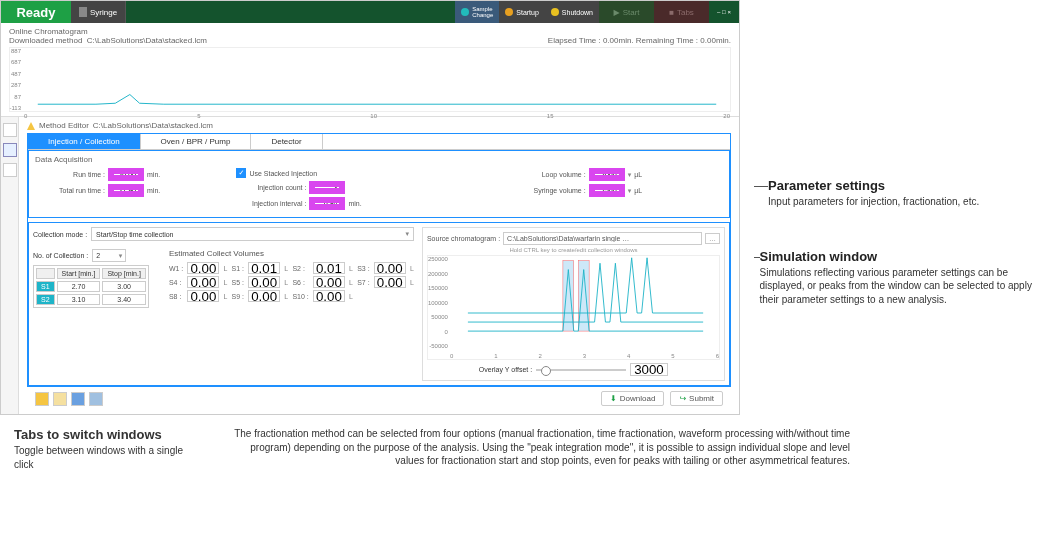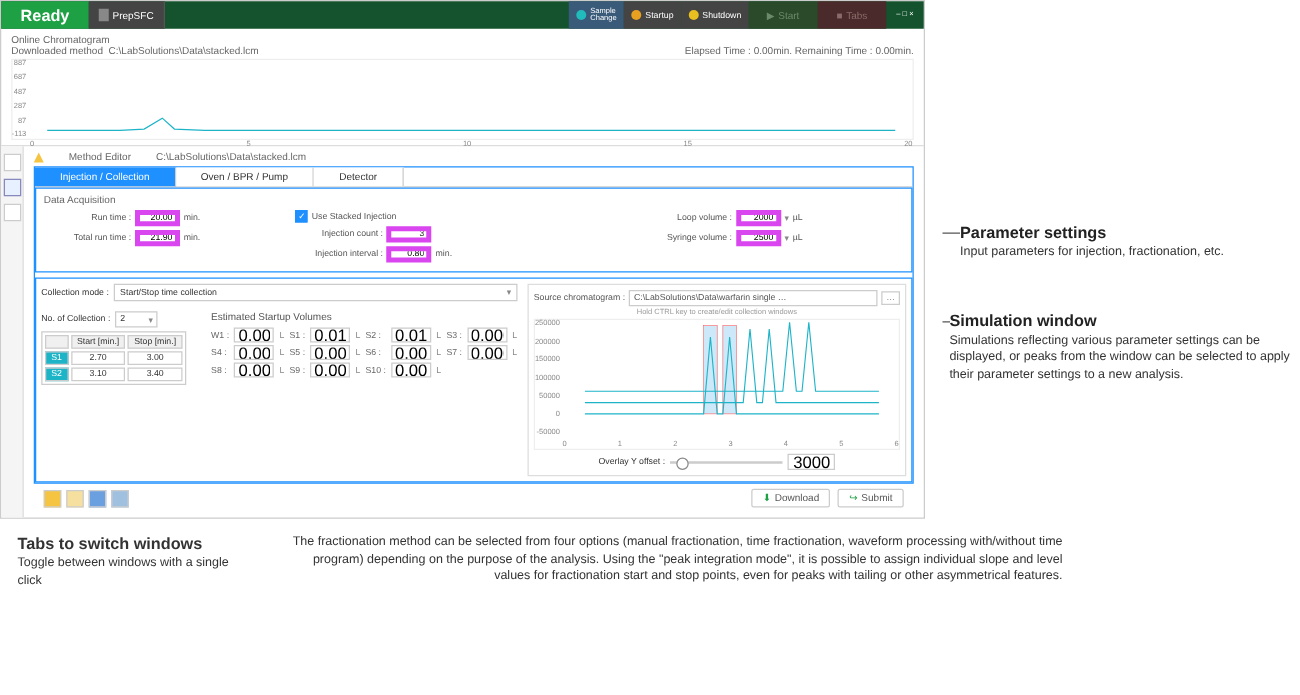--- a/index.html
+++ b/index.html
@@ -21,32 +21,32 @@
 .chrom { padding: 4px 8px; border-bottom: 1px solid #ddd; }
 .chrom-head { font-size: 8px; color: #666; display: flex; justify-content: space-between; }
 .chrom-plot { height: 65px; position: relative; border: 1px solid #eee; margin-top: 2px; }
 .yaxis { position: absolute; left: -3px; top: 0; bottom: 0; display: flex; flex-direction: column; justify-content: space-between; font-size: 6px; color: #888; text-align: right; width: 14px; }
 .xaxis { position: absolute; left: 14px; right: 0; bottom: -8px; display: flex; justify-content: space-between; font-size: 6px; color: #888; }
 .body { display: flex; }
 .sidetabs { width: 18px; background: #f5f5f5; border-right: 1px solid #ddd; display: flex; flex-direction: column; align-items: center; padding-top: 6px; gap: 6px; }
 .stab { width: 14px; height: 14px; border: 1px solid #ccc; background: #fff; }
 .stab.active { background: #e6f0ff; border-color: #88b; }
 .main { flex: 1; padding: 4px 8px; }
-.me-head { display: flex; align-items: center; font-size: 8px; color: #666; gap: 20px; margin-bottom: 3px; }
+.me-head { display: flex; align-items: center; font-size: 8px; color: #666; gap: 4px; margin-bottom: 3px; }
 .flask { width: 0; height: 0; border-left: 4px solid transparent; border-right: 4px solid transparent; border-bottom: 8px solid #f5c542; }
 .me-box { border: 1px solid #1e90ff; }
 .tabs { display: flex; border-bottom: 1px solid #ccc; }
 .tab { padding: 3px 20px; font-size: 8px; background: #fff; border-right: 1px solid #ccc; cursor: pointer; }
 .tab.active { background: #1e90ff; color: #fff; }
 .params { border: 1px solid #1e90ff; padding: 4px 6px; display: flex; gap: 20px; }
 .pgroup { flex: 1; }
 .pgtitle { font-size: 8px; color: #666; margin-bottom: 4px; }
 .prow { display: flex; align-items: center; gap: 3px; margin-bottom: 3px; font-size: 7px; color: #555; }
 .plabel { text-align: right; width: 70px; }
-.pinput { width: 36px; height: 13px; border: 4px solid #d946ef; text-align: right; padding: 0 2px; font-size: 7px; }
+.pinput { width: 36px; height: 13px; border: 6px solid #d946ef; text-align: right; padding: 0 2px; font-size: 7px; }
 .punit { width: 26px; }
 .chk { width: 10px; height: 10px; border: 1px solid #1e90ff; background: #1e90ff; color: #fff; display: inline-flex; align-items: center; justify-content: center; font-size: 7px; }
 .lower { display: flex; gap: 8px; margin-top: 4px; border: 1px solid #1e90ff; padding: 4px; }
 .left { flex: 1.3; }
 .right { flex: 1; border: 1px solid #ddd; padding: 4px; background: #fff; }
 .cmrow { display: flex; align-items: center; gap: 4px; font-size: 7px; margin-bottom: 8px; }
 .cmsel { flex: 1; height: 14px; border: 1px solid #ccc; padding: 0 4px; display: flex; align-items: center; justify-content: space-between; }
 .noc { display: flex; align-items: center; gap: 4px; font-size: 7px; }
 .nocsel { width: 34px; height: 13px; border: 1px solid #ccc; padding: 0 3px; display: flex; align-items: center; justify-content: space-between; }
 .colltbl { margin-top: 3px; border: 1px solid #ccc; }
@@ -85,21 +85,21 @@
 </style>
 </head>
 <body>
 
 <div class="wrapper">
  <div class="app">
   <div class="topbar">
    <div class="ready">Ready</div>
    <div class="tabbtn">
      <span style="width:8px;height:10px;background:#888;"></span>
-     <span>PrepSFC</span>
+     <span>Syringe</span>
    </div>
    <div class="topspacer"></div>
    <div class="topbtn sc">
      <span class="dot" style="background:#2bb;"></span>
      <span style="white-space:pre-line;font-size:6px;line-height:1;">Sample
 Change</span>
    </div>
    <div class="topbtn st">
      <span class="dot" style="background:#e8a020;"></span>
      <span>Startup</span>
@@ -249,21 +249,21 @@
                         </tr>
             <tr>
                           <td style="background:#1eb4c8;color:#fff">S2</td>
                           <td>3.10</td>
                           <td>3.40</td>
                         </tr>
           </tbody>
                     </table>
          </div>
          <div style="flex:1">
-          <div class="ecv">Estimated Startup Volumes</div>
+          <div class="ecv">Estimated Collect Volumes</div>
           <div class="ecvgrid" id="ecvgrid">
                       <span class="ecvlbl">W1 :</span>
                       <input class="ecvval" value="0.005" style="">
                       <span class="ecvunit">L</span>
                       <span class="ecvlbl">S1 :</span>
                       <input class="ecvval" value="0.016" style="">
                       <span class="ecvunit">L</span>
                       <span class="ecvlbl">S2 :</span>
                       <input class="ecvval" value="0.016" style="">
                       <span class="ecvunit">L</span>

